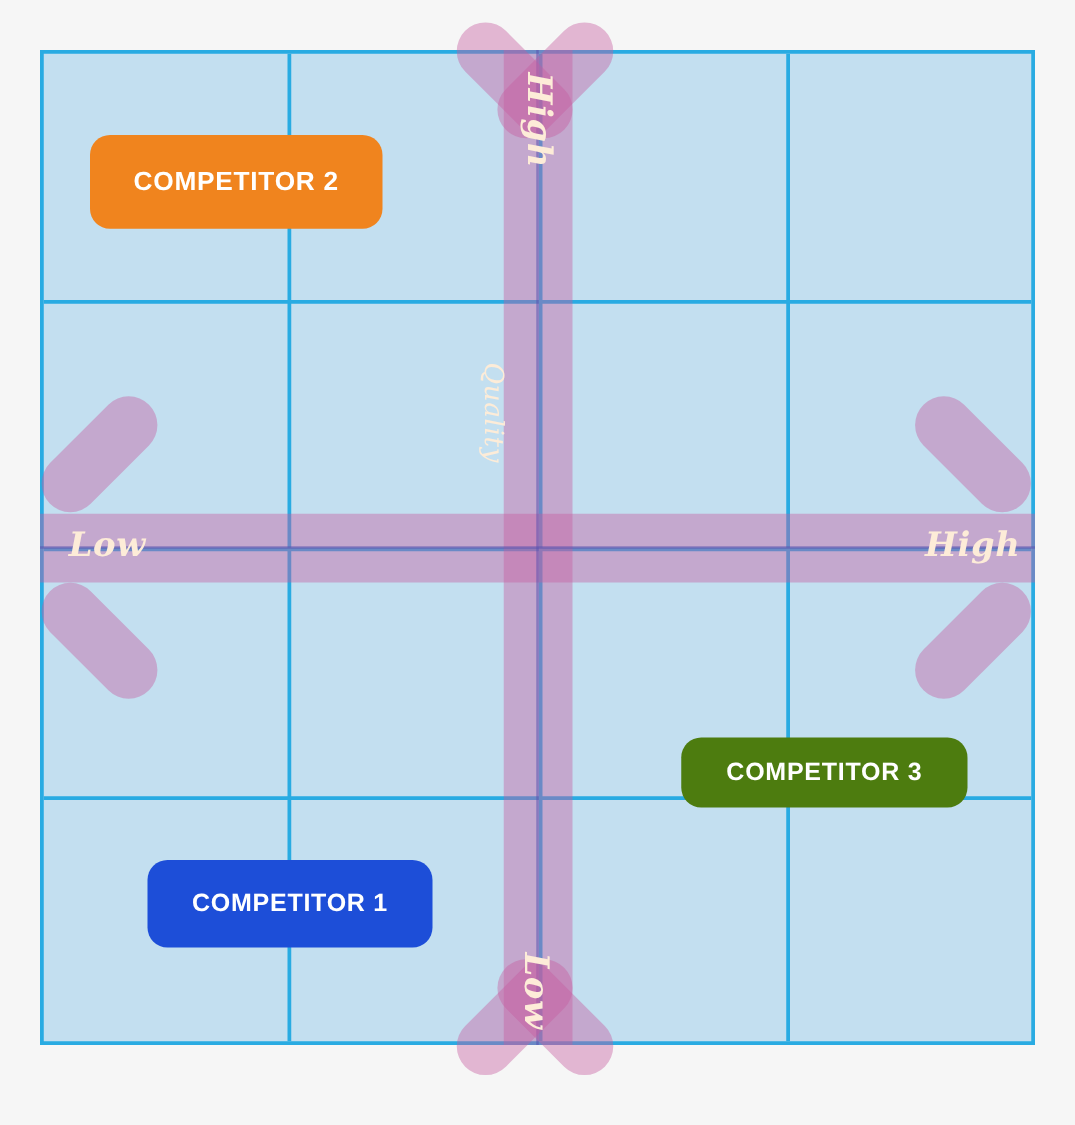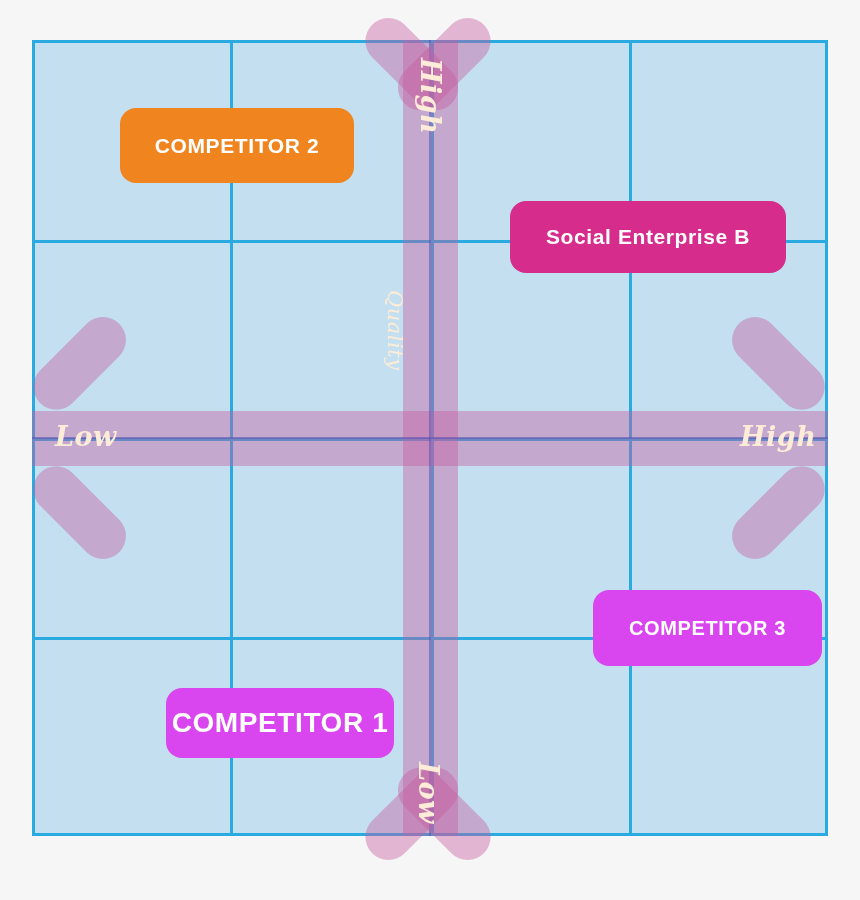--- a/index.html
+++ b/index.html
@@ -110,25 +110,25 @@
     display:flex;
     align-items:center;
     justify-content:center;
     border-radius:16px;
     color:#ffffff;
     font-weight:700;
     letter-spacing:0.6px;
     box-sizing:border-box;
     text-align:center;
   }
-  .pill.caps{text-transform:uppercase;margin-left:48px;}
+  .pill.caps{text-transform:uppercase;}
   #pill-competitor-2{left:72px;top:108px;width:234px;height:75px;background:#f0841e;font-size:21px;}
   #pill-social-enterprise-b{left:510px;top:201px;width:276px;height:72px;background:#d62d8c;font-size:21px;}
-  #pill-competitor-3{left:545px;top:590px;width:229px;height:76px;background:#d946ef;font-size:20px;}
-  #pill-competitor-1{left:118px;top:688px;width:228px;height:70px;background:#d946ef;font-size:28px;}
+  #pill-competitor-3{left:545px;top:590px;width:229px;height:56px;background:#4d7c0f;font-size:20px;}
+  #pill-competitor-1{left:118px;top:688px;width:228px;height:70px;background:#1d4ed8;font-size:20px;}
 </style>
 </head>
 <body>
 
 <div id="stage">
 
   <div id="plot">
     <div class="gridline v" style="left:195px"></div>
     <div class="gridline v" style="left:396px"></div>
     <div class="gridline v" style="left:594px"></div>
@@ -159,17 +159,16 @@
       <span class="b"></span>
   </div>
 
   <div class="axistext" id="label-v-axis">Quality</div>
   <div class="axistext" id="label-low-left">Low</div>
   <div class="axistext" id="label-high-right">High</div>
   <div class="axistext" id="label-high-top">High</div>
   <div class="axistext" id="label-low-bottom">Low</div>
 
   <div class="pill caps" id="pill-competitor-2">COMPETITOR 2</div>
-  <div class="pill" id="pill-social-enterprise-b">Social Enterprise B</div>
   <div class="pill caps" id="pill-competitor-3">COMPETITOR 3</div>
   <div class="pill caps" id="pill-competitor-1">COMPETITOR 1</div>
 
 </div>
 
 </body></html>

